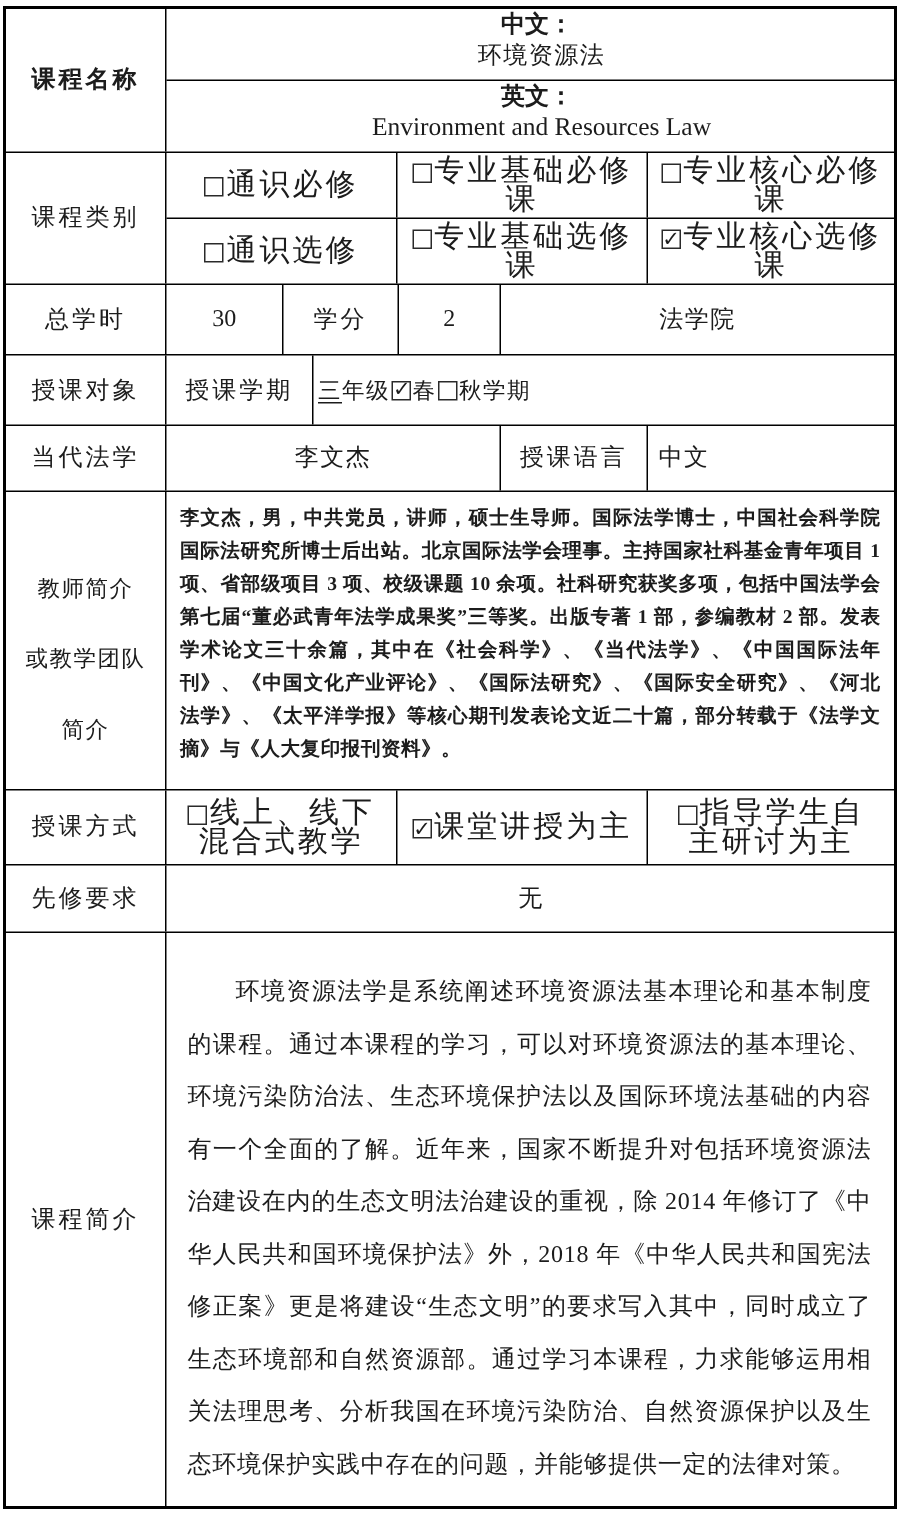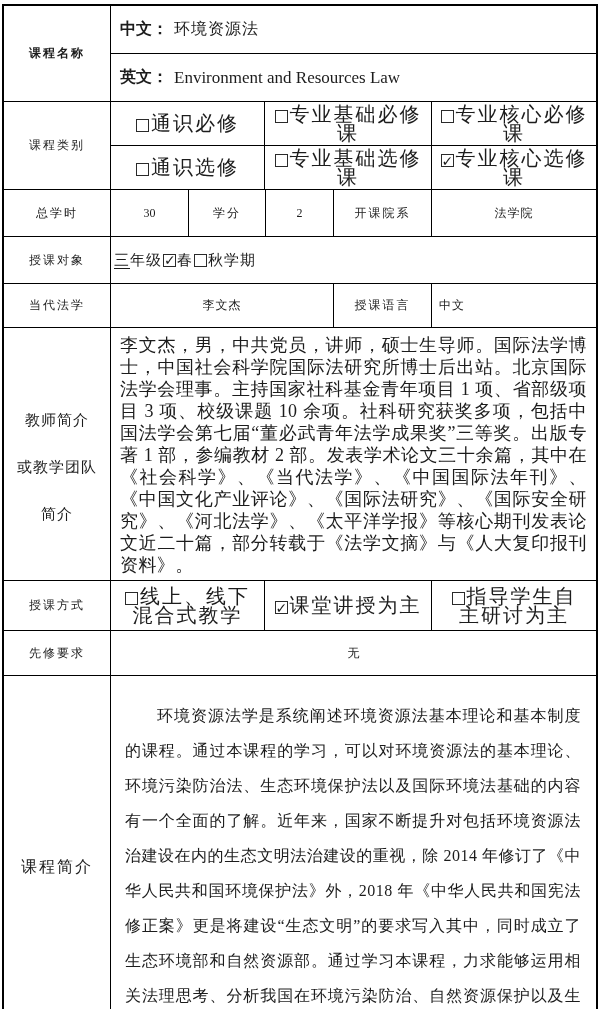--- a/index.html
+++ b/index.html
@@ -16,21 +16,21 @@
     background: #fff;
   }
   .row { display: flex; border-bottom: 1px solid #000; }
   .row:last-child { border-bottom: none; }
   .cell {
     border-right: 1px solid #000;
     display: flex;
     align-items: center;
     justify-content: center;
     text-align: center;
-    font-size: 12px;
+    font-size: 16px;
   }
   .cell:last-child { border-right: none; }
   .label-cell { flex: 0 0 107px; letter-spacing: 2px; }
   .stack { flex: 1; display: flex; flex-direction: column; }
   .subrow { display: flex; flex: 1; border-bottom: 1px solid #000; }
   .subrow:last-child { border-bottom: none; }
 
   
   .r1 { height: 96px; }
   .r2 { height: 88px; }
@@ -38,21 +38,21 @@
   .r4 { height: 47px; }
   .r5 { height: 44px; }
   .r6 { min-height: 199px; }
   .r7 { height: 50px; }
   .r8 { height: 45px; }
   .r9 { min-height: 372px; }
 
   .bold { font-weight: bold; }
 
   
-  .name-sub { align-items: center; padding-left: 9px; font-size: 16px; }
+  .name-sub { align-items: center; padding-left: 9px; font-size: 16px; flex-direction: column; }
   .name-sub .val { margin-left: 6px; letter-spacing: 1px; }
   .name-sub .val-en { margin-left: 6px; font-size: 17px; letter-spacing: 0; }
 
   
   .opt-cell {
     border-right: 1px solid #000;
     display: flex;
     align-items: center;
     justify-content: center;
     text-align: center;
@@ -82,24 +82,25 @@
   .w-lang-val { flex: 1; justify-content: flex-start; text-align: left; padding-left: 7px; letter-spacing: 1px; }
 
   .u { text-decoration: underline; text-underline-offset: 3px; }
 
   
   .bio-label { flex: 0 0 107px; display: flex; flex-direction: column; align-items: center; justify-content: center; font-size: 15px; letter-spacing: 1px; border-right: 1px solid #000; }
   .bio-label span { display: block; line-height: 21px; margin-top: 26px; }
   .bio-text {
     flex: 1;
     padding: 6px 9px 4px 9px;
-    font-size: 18px;
+    font-size: 13px;
     line-height: 22px;
     text-align: justify;
     letter-spacing: 0.4px;
+    font-weight: bold;
   }
 
   
   .intro-label { flex: 0 0 107px; display: flex; align-items: center; justify-content: center; letter-spacing: 2px; font-size: 16px; border-right: 1px solid #000; }
   .intro-text {
     flex: 1;
     padding: 22px 15px 10px 14px;
     font-size: 16px;
     line-height: 35px;
     text-align: justify;
@@ -176,26 +177,26 @@
           </div>
       </div>
     </div>
   </div>
 
   <div class="row r3">
     <div class="cell label-cell">总学时</div>
     <div class="cell w-hours-val">30</div>
     <div class="cell w-credit-lab">学分</div>
     <div class="cell w-credit-val">2</div>
-    <div class="cell w-dept-lab">开课院系</div>
     <div class="cell w-dept-val">法学院</div>
   </div>
 
   <div class="row r4">
     <div class="cell label-cell">授课对象</div>
+    <div class="cell w-sem-lab">授课学期</div>
     <div class="cell w-sem-val">
       <span class="u">三</span>
         <span>年级</span>
         <span class="cb cb-inline checked"></span>
         <span>春</span>
         <span class="cb cb-inline"></span>
         <span>秋</span>
         <span>学期</span>
     </div>
   </div>

